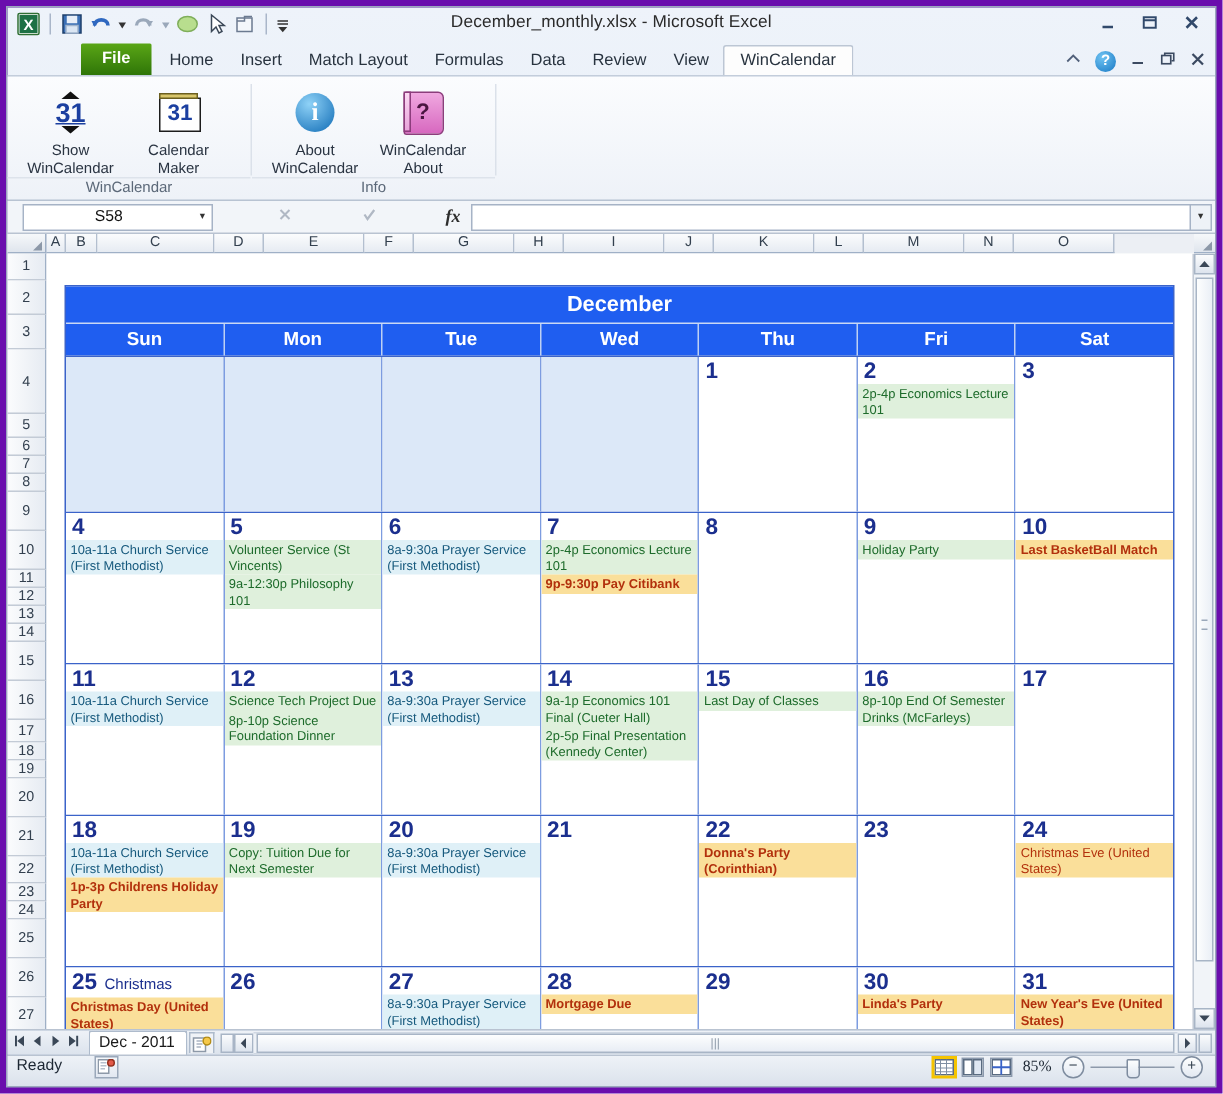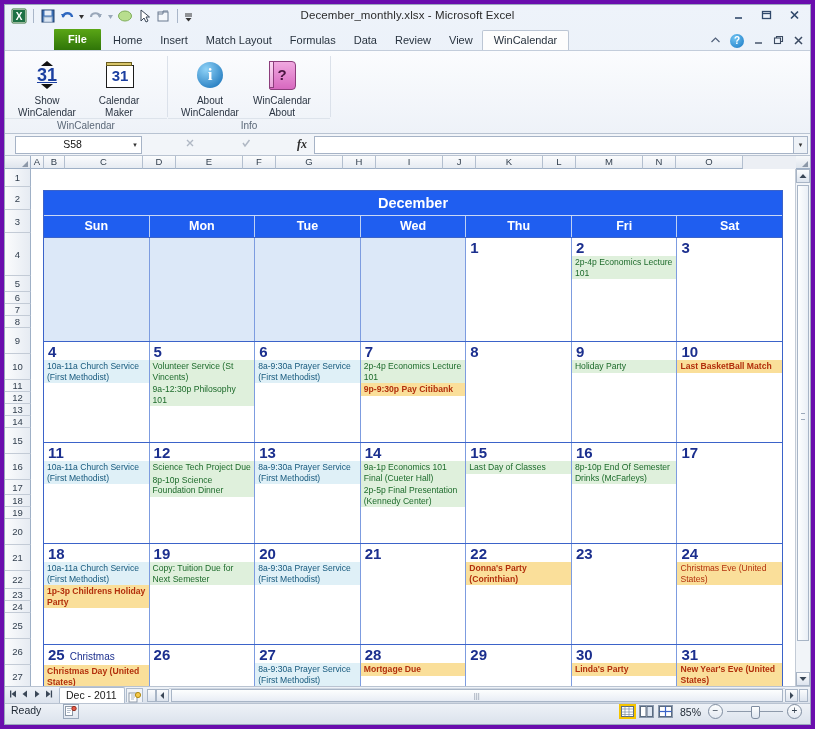--- a/index.html
+++ b/index.html
@@ -208,21 +208,21 @@
   .statusbar{
     flex:0 0 auto;height:20px;display:flex;align-items:flex-start;
     background:linear-gradient(#eef2f7,#dbe2ec);border-top:1px solid #b9c3d1;
     font-size:10.5px;color:#1d2733;padding-left:6px;
   }
   .st-ready{width:52px;}
   .st-rec{width:14px;height:13px;background:linear-gradient(#f6f8fb,#e2e8f1);border:1px solid #9aa8ba;position:relative;}
   .st-right{margin-left:auto;display:flex;align-items:center;gap:4px;padding-right:8px;}
   .viewbtn{width:15px;height:13px;border:1px solid #8b99ad;box-sizing:border-box;background:#fff;position:relative;}
   .viewbtn.sel{outline:2px solid #f5c400;outline-offset:-1px;}
-  .zoomtxt{font-size:10.5px;padding:0 3px;}
+  .zoomtxt{font-size:10.5px;padding:0 3px;font-family:Liberation Serif, serif;}
   .zcirc{width:13px;height:13px;border-radius:50%;border:1px solid #7e8c9f;
          background:linear-gradient(#fdfefe,#e3e9f2);font-size:10px;line-height:11px;text-align:center;color:#33404f;}
   .ztrack{width:56px;height:1px;background:#8e9aab;position:relative;}
   .zthumb{position:absolute;left:24px;top:-5px;width:7px;height:11px;
           background:linear-gradient(#fdfefe,#dfe6f0);border:1px solid #7e8c9f;border-radius:1px 1px 3px 3px;}
 
   
   .vsb{
     position:absolute;right:0;top:0;bottom:0;width:14px;background:#f1f4f8;
     border-left:1px solid #c3cbd6;

